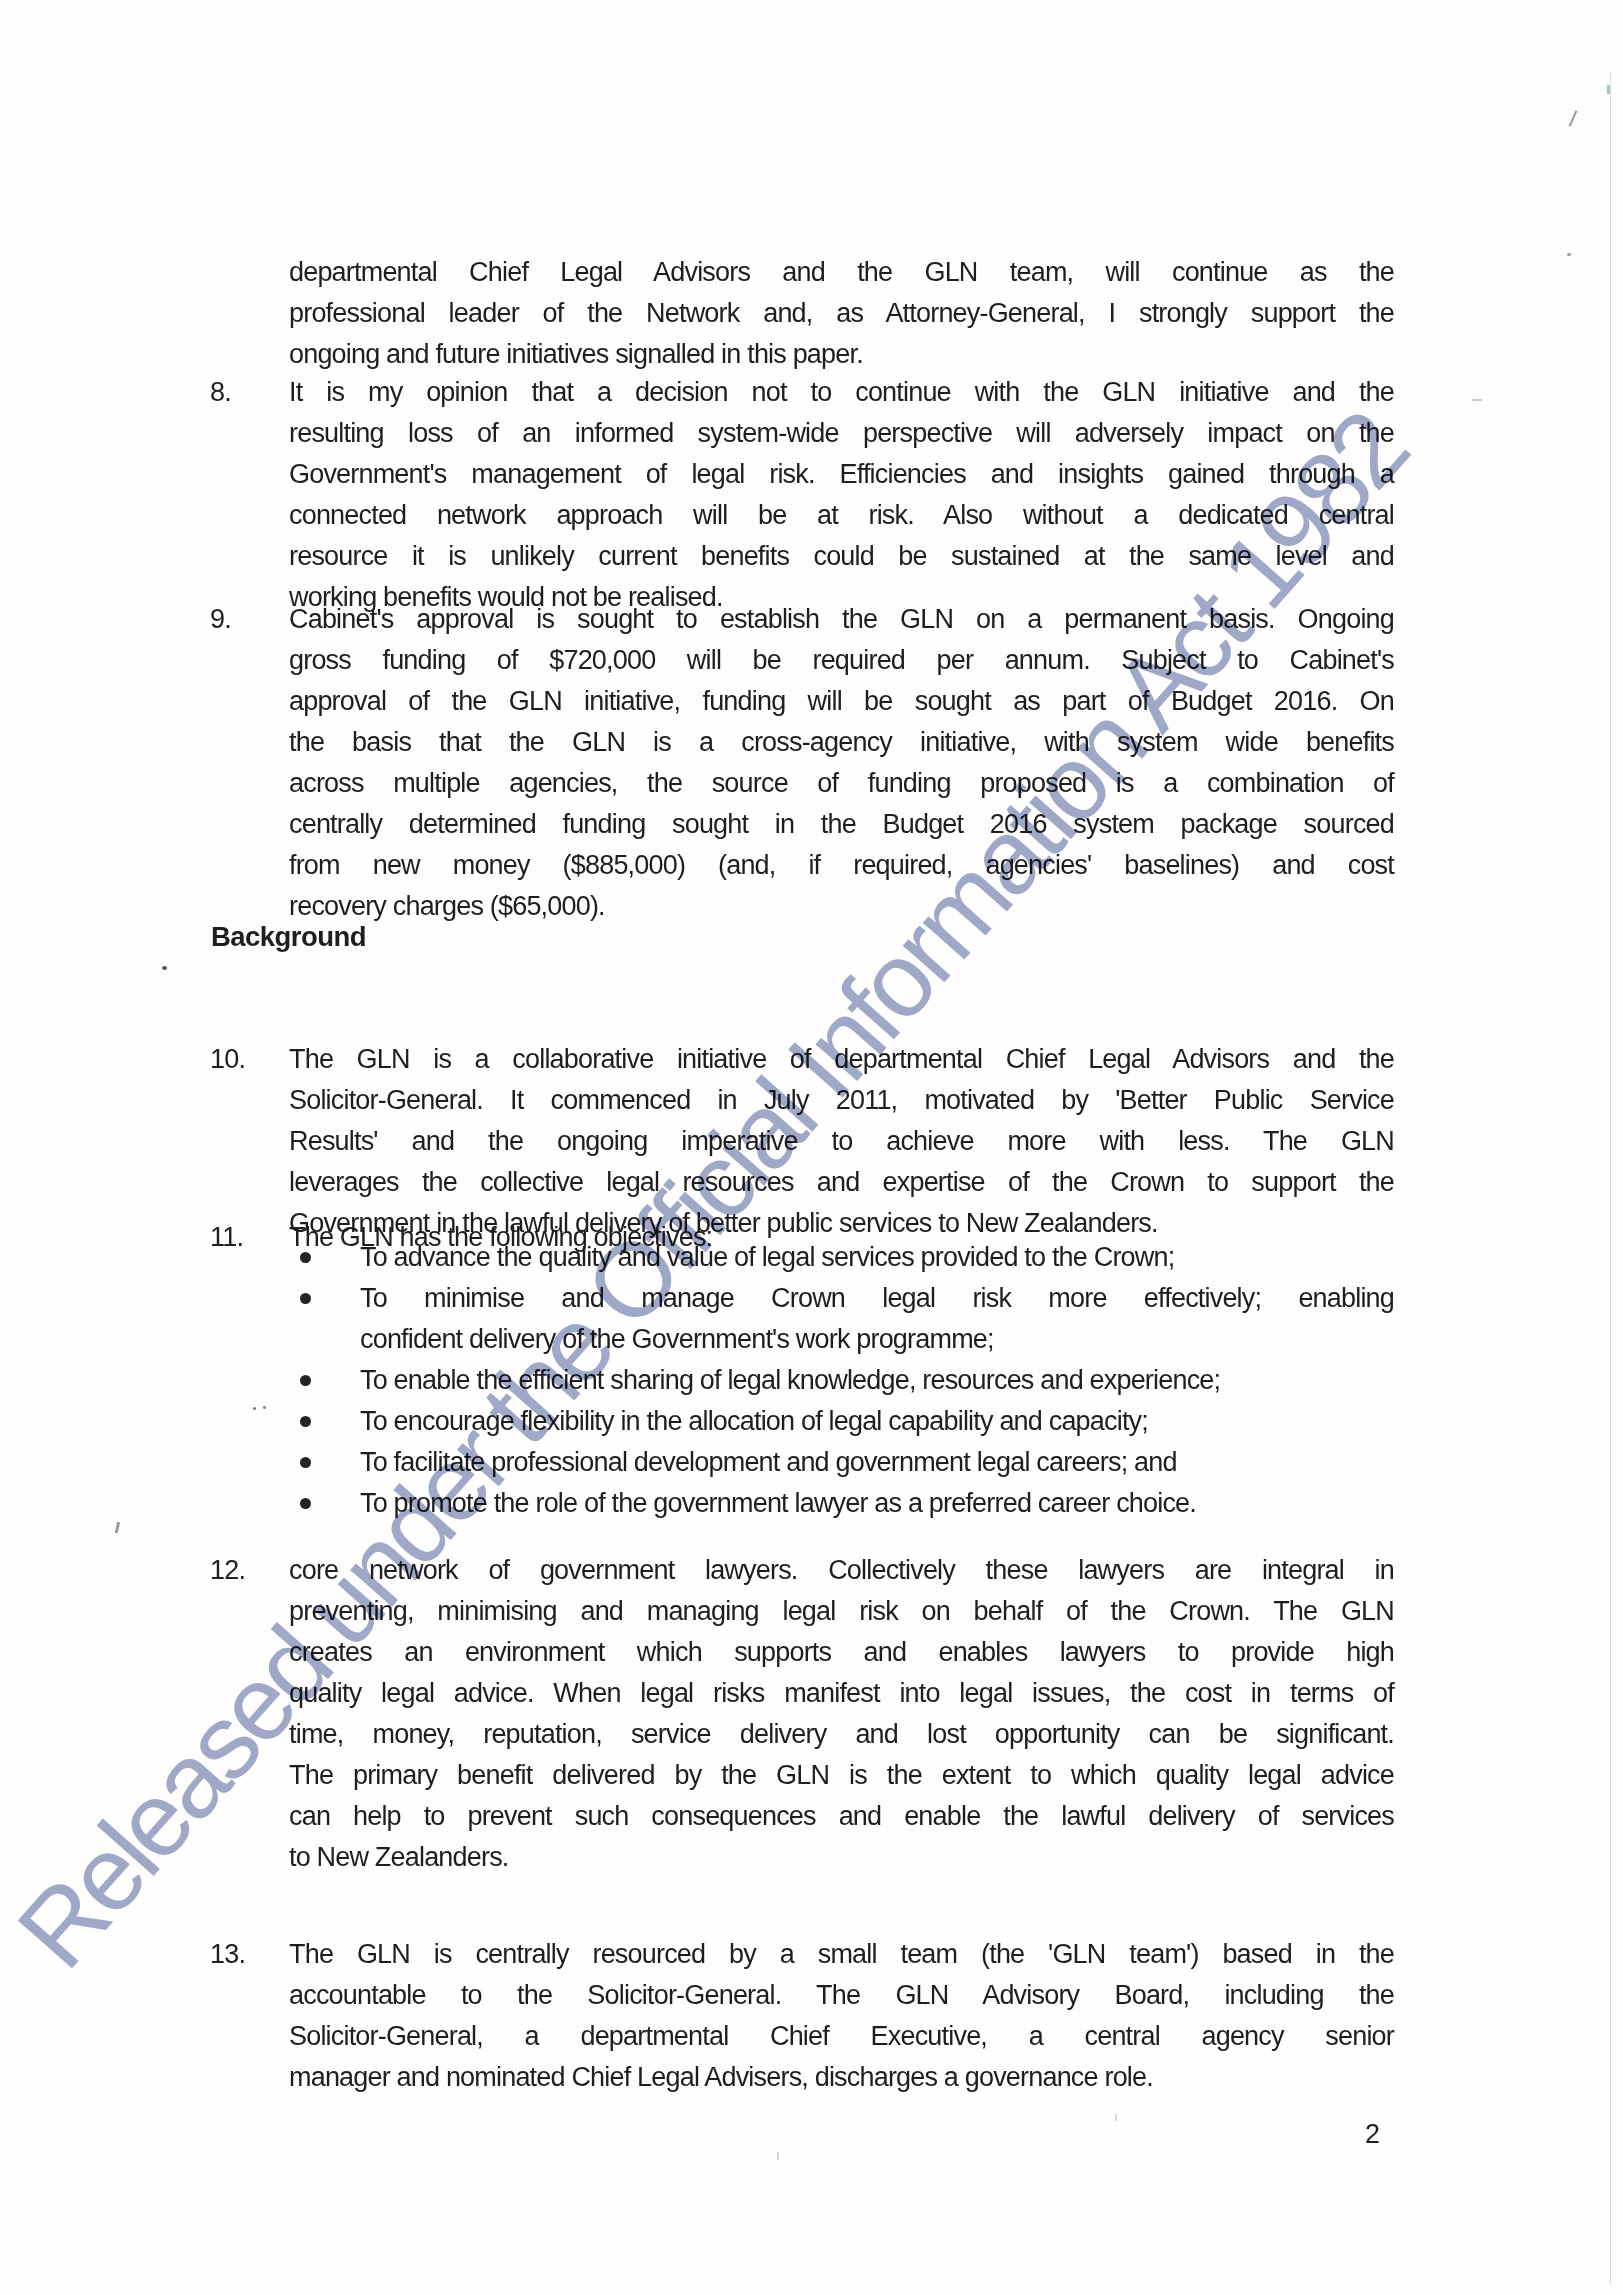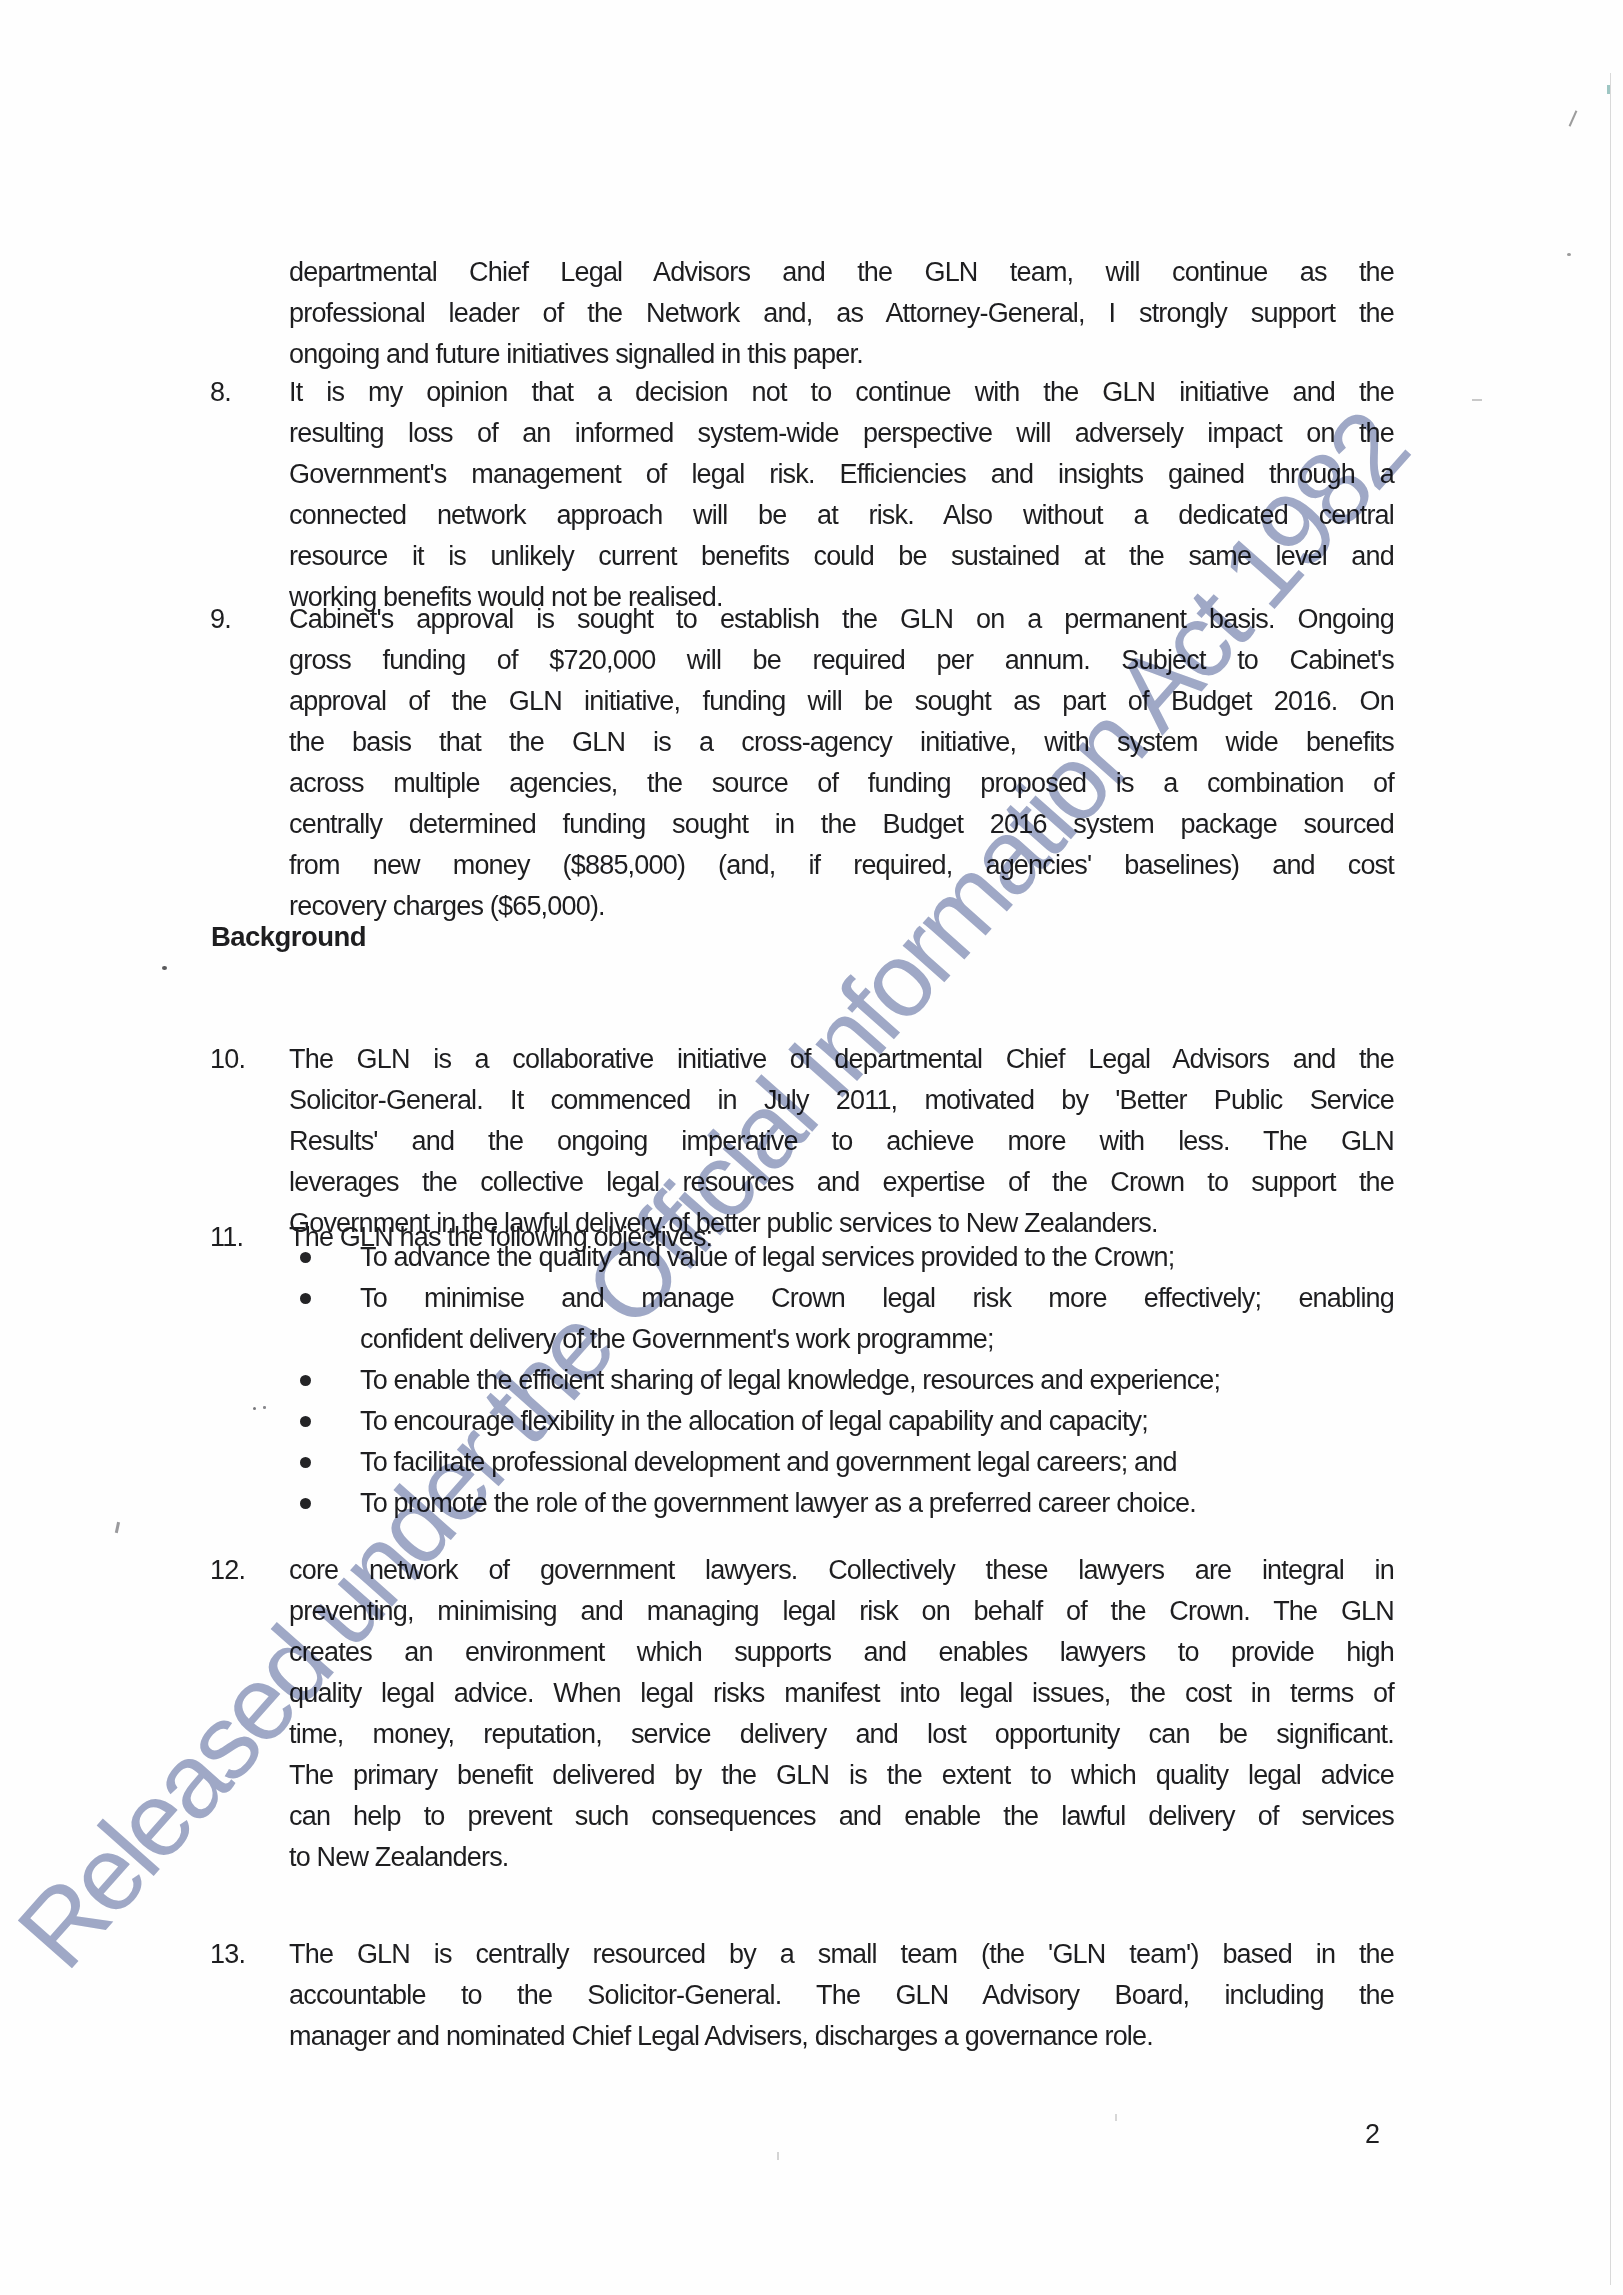--- a/index.html
+++ b/index.html
@@ -137,20 +137,21 @@
         <div class="line j">quality legal advice. When legal risks manifest into legal issues, the cost in terms of</div>
         <div class="line j">time, money, reputation, service delivery and lost opportunity can be significant.</div>
         <div class="line j">The primary benefit delivered by the GLN is the extent to which quality legal advice</div>
         <div class="line j">can help to prevent such consequences and enable the lawful delivery of services</div>
         <div class="line l">to New Zealanders.</div>
       </div>
       <div class="para" style="top: 1914px; margin-top: 20px;">
         <span class="num">13.</span>
         <div class="line j">The GLN is centrally resourced by a small team (the 'GLN team') based in the</div>
         <div class="line j">accountable to the Solicitor-General. The GLN Advisory Board, including the</div>
+        <div class="line j">Solicitor-General, a departmental Chief Executive, a central agency senior</div>
         <div class="line l">manager and nominated Chief Legal Advisers, discharges a governance role.</div>
       </div>
     </div>
 
   <div class="watermark">Released under the Official Information Act 1982</div>
 
   <div class="pageno">2</div>
 
   <div class="artifact edge-line"></div>
   <div class="artifact edge-tick-teal"></div>

